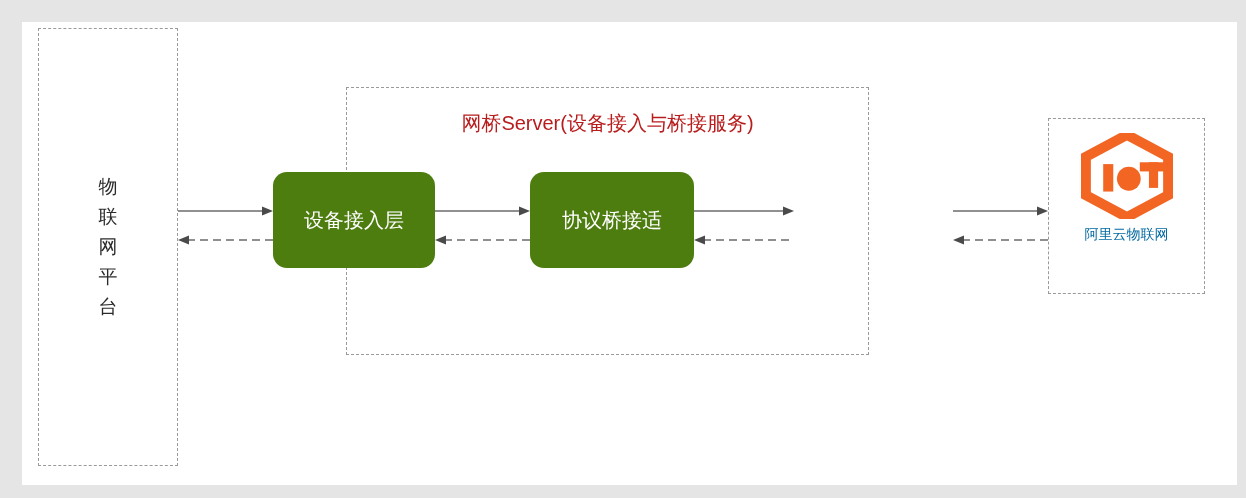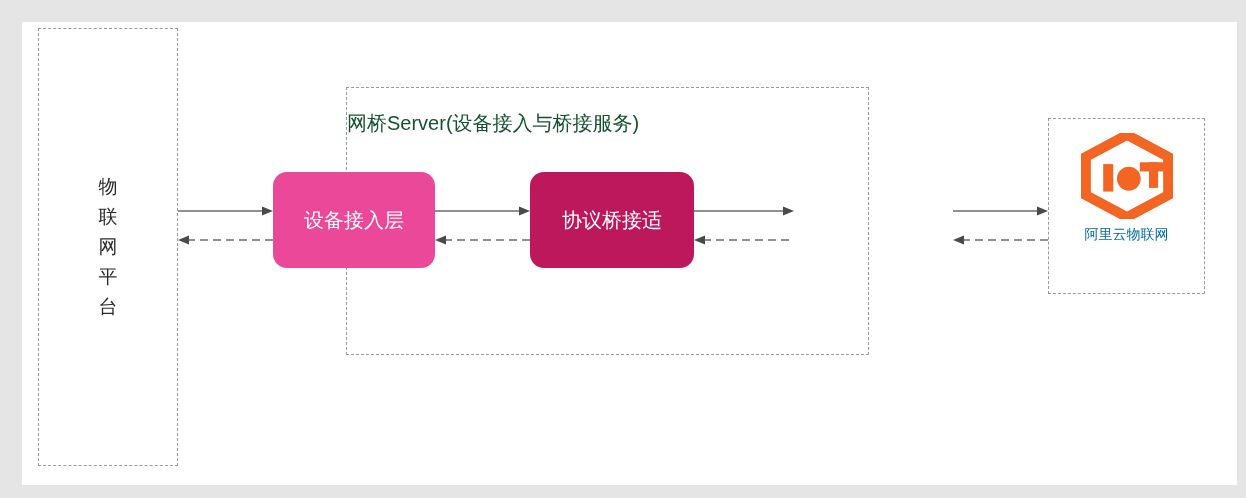--- a/index.html
+++ b/index.html
@@ -57,23 +57,23 @@
     left: 324px;
     top: 65px;
     width: 523px;
     height: 268px;
   }
   #bridge-title {
     position: absolute;
     left: 0;
     right: 0;
     top: 22px;
-    text-align: left;
+    text-align: center;
     font-size: 20px;
-    color: #14532d;
+    color: #b91c1c;
     white-space: nowrap;
   }
 
   #aliyun-platform {
     left: 1026px;
     top: 96px;
     width: 157px;
     height: 176px;
     display: flex;
     flex-direction: column;
@@ -105,28 +105,28 @@
     line-height: 30px;
     box-sizing: border-box;
   }
   .node span { display: block; }
 
   #node-access {
     left: 251px;
     top: 150px;
     width: 162px;
     height: 96px;
-    background: #ec4899;
+    background: #4d7c0f;
   }
   #node-bridge {
     left: 508px;
     top: 150px;
     width: 164px;
     height: 96px;
-    background: #be185d;
+    background: #4d7c0f;
   }
   #node-sdk {
     left: 772px;
     top: 150px;
     width: 159px;
     height: 96px;
     background: #fdb515;
   }
 
   

